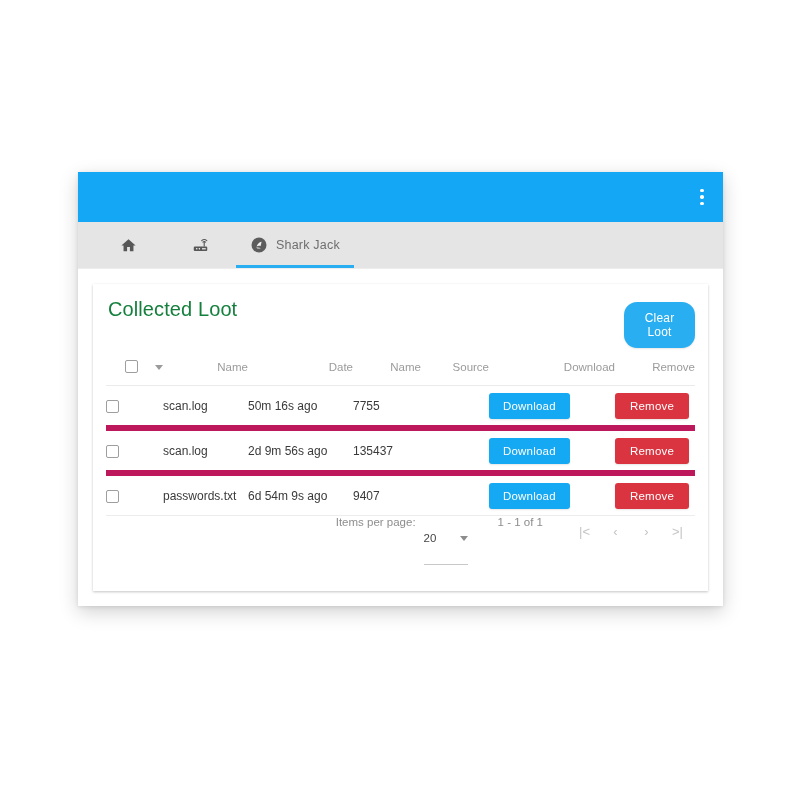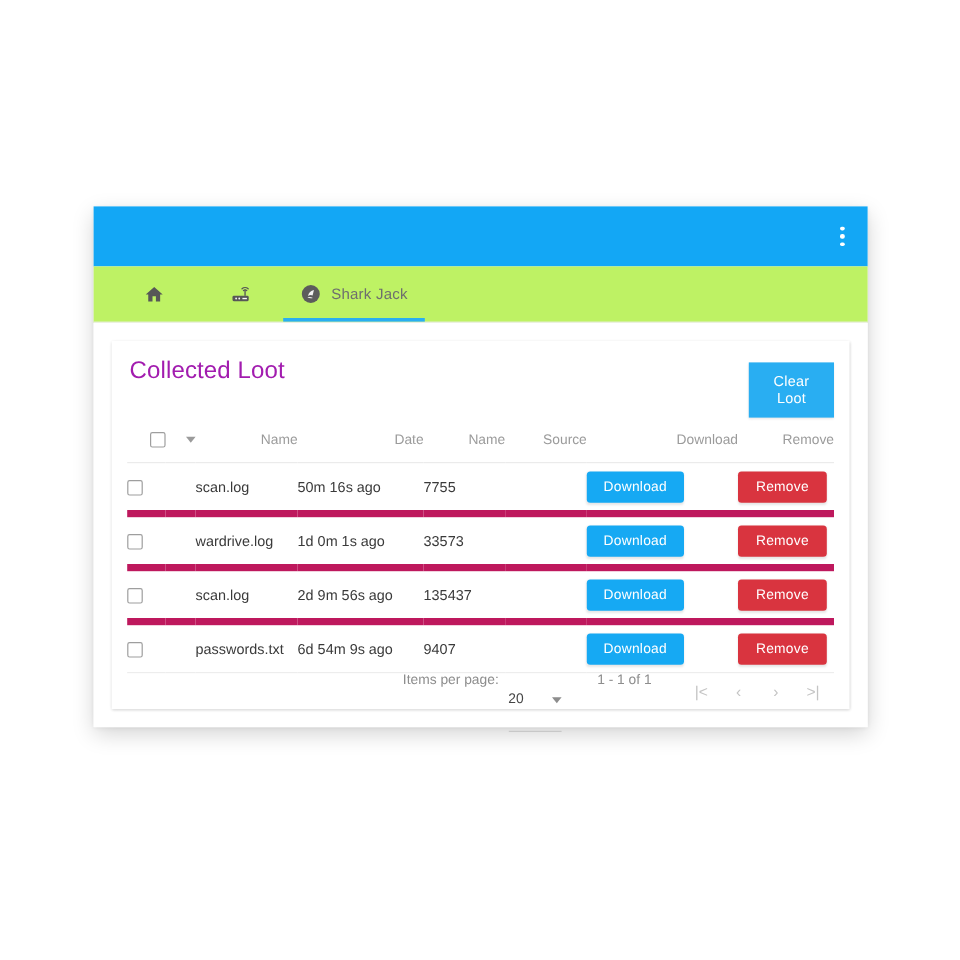--- a/index.html
+++ b/index.html
@@ -56,21 +56,21 @@
     width: 3.5px;
     height: 3.5px;
     border-radius: 50%;
     background: #ffffff;
   }
 
   
   .tabbar {
     position: relative;
     height: 47px;
-    background: #bef264;
+    background: #e5e5e5;
     border-bottom: 1px solid #EDEDED;
     display: flex;
     align-items: stretch;
     padding-left: 14px;
     box-sizing: border-box;
   }
   .tab {
     position: relative;
     display: flex;
     align-items: center;
@@ -123,21 +123,21 @@
   
   .card-head {
     position: relative;
     height: 70px;
   }
   .card-title {
     position: absolute;
     left: 2px;
     top: 14px;
     font-size: 20px;
-    color: #a21caf;
+    color: #15803d;
     font-weight: 400;
     letter-spacing: 0.1px;
   }
   .filter-wrap {
     position: absolute;
     left: 383px;
     top: 24px;
     width: 123px;
   }
   .filter-input {
@@ -153,21 +153,21 @@
   }
   .filter-input::placeholder { color: #9A9A9A; }
 
   .clear-loot {
     position: absolute;
     left: 518px;
     top: 18px;
     background: #29AEF2;
     color: #ffffff;
     border: none;
-    border-radius: 0;
+    border-radius: 13px;
     font-family: "Liberation Sans", sans-serif;
     font-size: 12px;
     padding: 9px 13px;
     cursor: pointer;
     letter-spacing: 0.2px;
     box-shadow: 0 1px 2px rgba(0,0,0,0.10);
   }
 
   
   table.loot {
@@ -390,36 +390,20 @@
               <td>7755</td>
               <td></td>
               <td>
                 <button class="btn-dl">Download</button>
               </td>
               <td>
                 <button class="btn-rm">Remove</button>
               </td>
             </tr>
 
-            <tr>
-              <td>
-                <span class="cbx"></span>
-              </td>
-              <td></td>
-              <td>wardrive.log</td>
-              <td>1d 0m 1s ago</td>
-              <td>33573</td>
-              <td></td>
-              <td>
-                <button class="btn-dl">Download</button>
-              </td>
-              <td>
-                <button class="btn-rm">Remove</button>
-              </td>
-            </tr>
 
             <tr>
               <td>
                 <span class="cbx"></span>
               </td>
               <td></td>
               <td>scan.log</td>
               <td>2d 9m 56s ago</td>
               <td>135437</td>
               <td></td>

